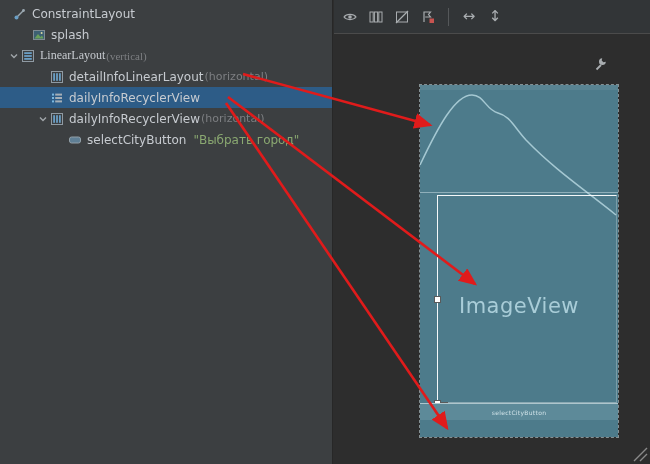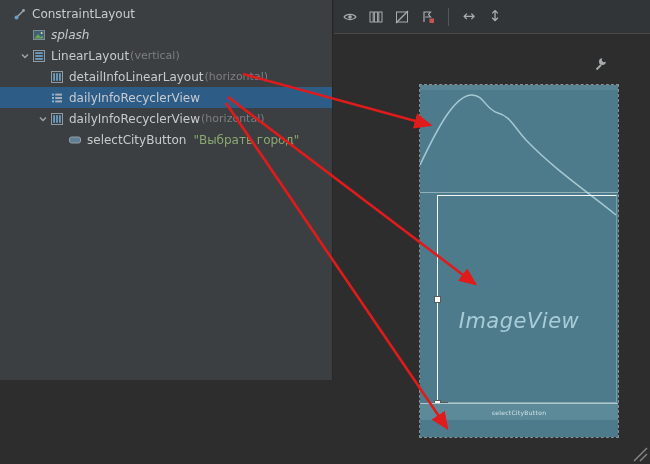--- a/index.html
+++ b/index.html
@@ -5,21 +5,21 @@
   * { box-sizing: border-box; }
   html,body { margin:0; padding:0; }
   body {
     width:650px; height:464px; position:relative; overflow:hidden;
     background:#2d2d2d; font-family:"DejaVu Sans", sans-serif;
     -webkit-font-smoothing:antialiased;
   }
 
   
   .tree-panel {
-    position:absolute; left:0; top:0; width:333px; height:380px;
+    position:absolute; left:0; top:0; width:333px; height:464px;
     background:#3c3f41; border-right:1px solid #272727; padding-top:3px;
   }
   .tree-row {
     height:21px; display:flex; align-items:center;
     font-size:12px; color:#c0c4c8; white-space:nowrap; cursor:default;
   }
   .tree-row.selected { background:#2d5c87; }
   .chev { width:13px; height:13px; display:inline-flex; align-items:center; justify-content:center; flex:0 0 13px; }
   .ticon { width:15px; height:14px; display:inline-flex; align-items:center; justify-content:center; flex:0 0 15px; margin-right:5px; }
   .tlabel { color:#c7cbd0; }
@@ -56,22 +56,22 @@
     border-top:1px solid rgba(255,255,255,.95);
     border-left:1px solid rgba(255,255,255,.95);
     border-right:1px solid rgba(255,255,255,.25);
     border-bottom:1px solid rgba(255,255,255,.35);
   }
   .handle {
     position:absolute; width:7px; height:7px; background:#fff;
     border:1px solid #5a5a5a;
   }
   .imageview-label {
-    position:absolute; left:0; top:224px; width:198px; text-align:center;
-    font-size:21px; color:#a9cdd8; letter-spacing:.5px; pointer-events:none;font-style:italic;
+    position:absolute; left:0; top:209px; width:198px; text-align:center;
+    font-size:21px; color:#a9cdd8; letter-spacing:.5px; pointer-events:none;
   }
   .bottom-bar {
     position:absolute; left:0; top:318px; width:198px; height:17px;
     background:#5d8a99; border-top:1px solid rgba(255,255,255,.5);
     display:flex; align-items:center; justify-content:center;
   }
   .bottom-bar-label { font-size:6px; color:#cfe2e8; letter-spacing:.3px; }
 
   
   .arrows-overlay { position:absolute; left:0; top:0; width:650px; height:464px; pointer-events:none; z-index:60; }
@@ -86,32 +86,32 @@
     <span class="ticon">
       <svg width="14" height="14" viewBox="0 0 14 14">
           <path d="M3.5 10.5 L10.5 3.5" stroke="#9aa7b0" stroke-width="1.5" fill="none"></path>
           <circle cx="3.5" cy="10.5" r="2" fill="#6a9ec5"></circle>
           <circle cx="10.5" cy="3.5" r="1.4" fill="#9aa7b0"></circle>
         </svg>
     </span>
     <span class="tlabel">ConstraintLayout</span>
   </div>
 
-  <div class="tree-row" style="padding-left:31px;font-style:italic;">
+  <div class="tree-row" style="padding-left:31px;">
     <span class="ticon">
       <svg width="14" height="14" viewBox="0 0 14 14">
           <rect x="1.5" y="2.5" width="11" height="9" fill="#3d6073" stroke="#7f8b93" stroke-width="1"></rect>
           <path d="M2.5 10.5 L6 6 L8.5 9 L10 7.5 L11.5 10.5 Z" fill="#6aa05a"></path>
           <circle cx="9.6" cy="4.9" r="1" fill="#d9d9a4"></circle>
         </svg>
     </span>
     <span class="tlabel">splash</span>
   </div>
 
-  <div class="tree-row" style="padding-left:18px;">
+  <div class="tree-row" style="padding-left:7px;font-family:Liberation Serif, serif;">
     <span class="chev">
       <svg width="10" height="10" viewBox="0 0 10 10">
           <path d="M2 3.5 L5 6.5 L8 3.5" stroke="#a0a5a9" stroke-width="1.4" fill="none"></path>
         </svg>
     </span>
     <span class="ticon">
       <svg width="14" height="14" viewBox="0 0 14 14">
           <rect x="1.5" y="1.5" width="11" height="11" fill="none" stroke="#8f9aa3"></rect>
           <rect x="3.2" y="3.2" width="7.6" height="1.8" fill="#6a9ec5"></rect>
           <rect x="3.2" y="6.1" width="7.6" height="1.8" fill="#6a9ec5"></rect>

